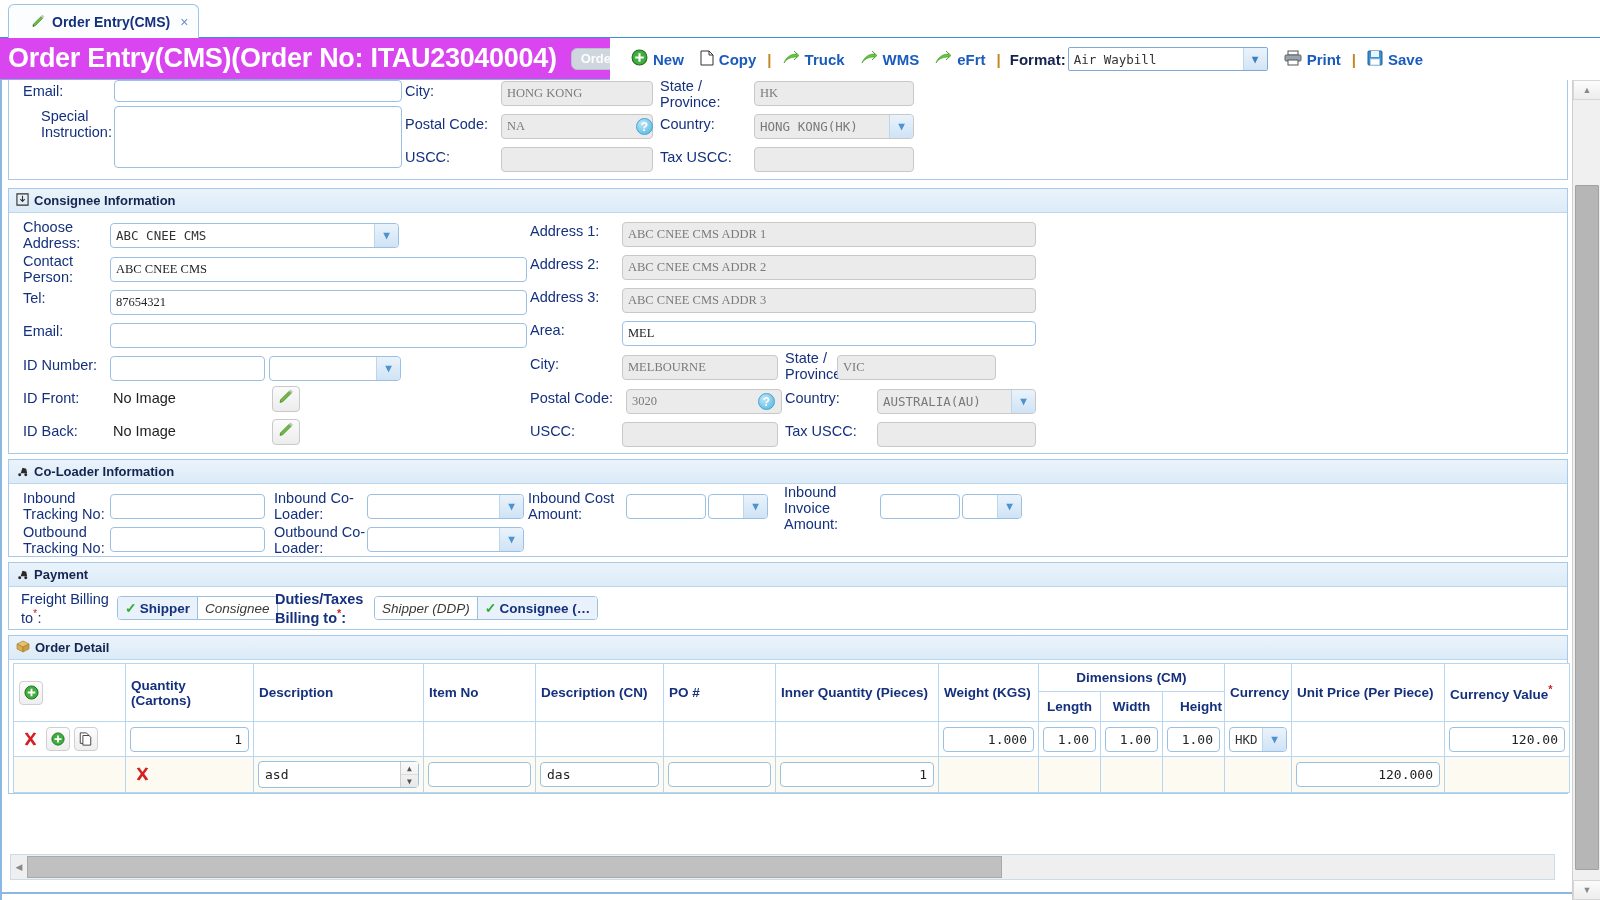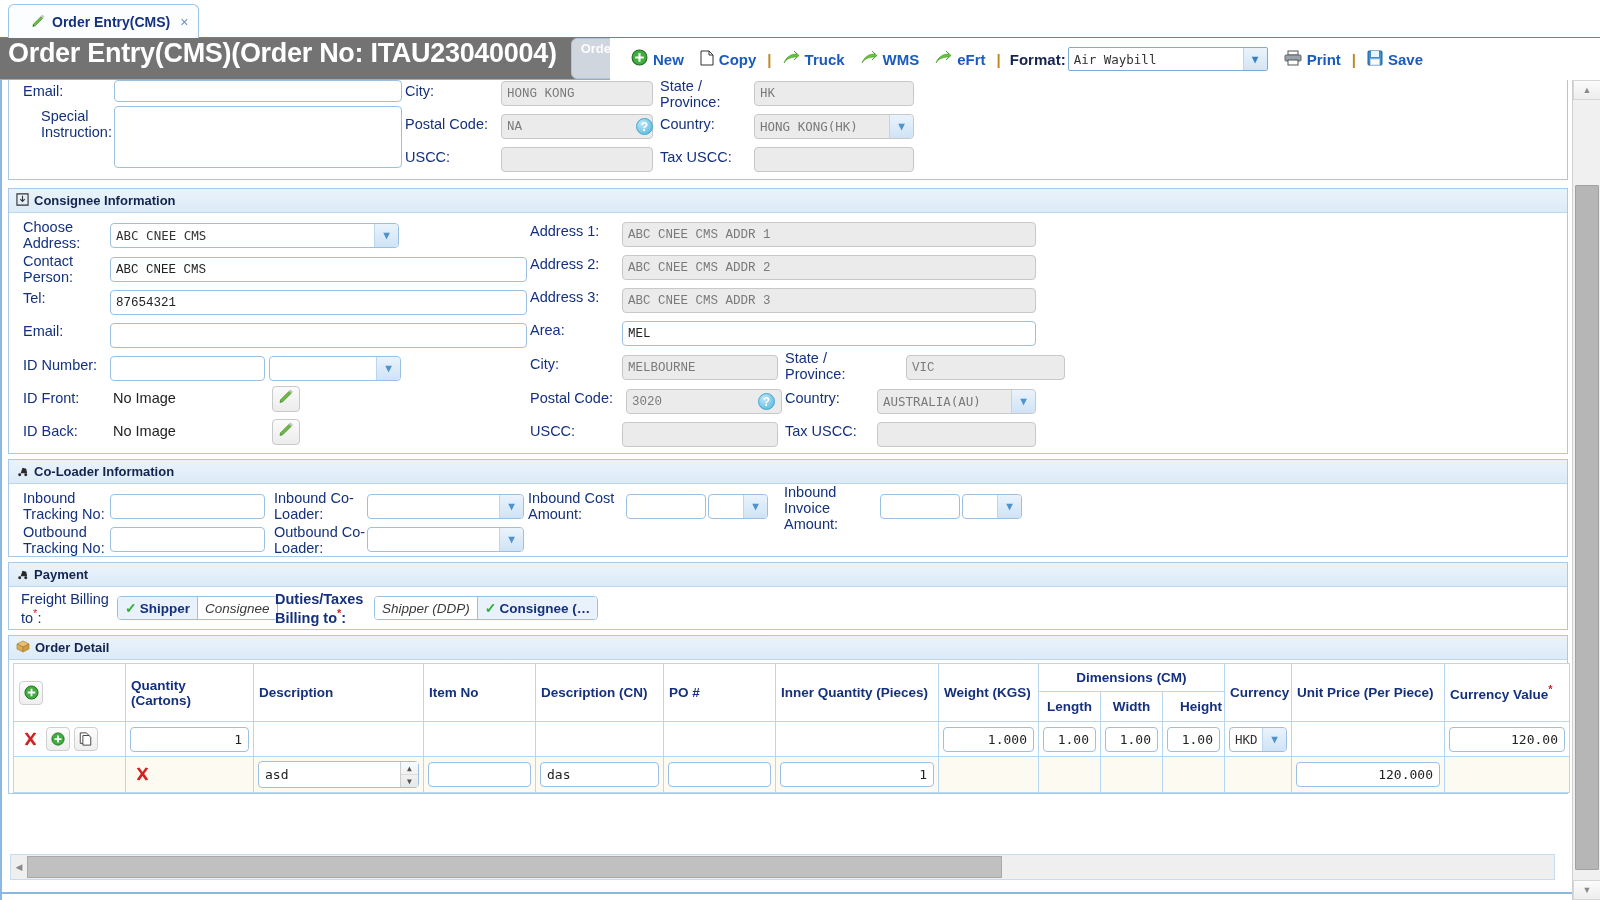--- a/index.html
+++ b/index.html
@@ -25,22 +25,22 @@
     border:1px solid #9cc4e4; border-bottom:none;
     border-radius:6px 6px 0 0;
     font-size:14px; color:#15317e; font-weight:600;
   }
   .tab .pencil { display:inline-block; width:15px; height:15px; position:relative; }
   .tab .pencil svg { display:block; }
   .tab .tab-x { color:#6f8fbf; font-size:14px; margin-left:4px; cursor:pointer; font-weight:400;}
 
   
   .titlebar {
-    height: 42px; background:#737373;
-    display:flex; 
+    height: 42px; background:#d946ef;
+    display:flex; align-items:center;
     position:relative;
     border-bottom:1px solid #7fb4dd;
   }
   .titlebar .title {
     color:#ffffff; font-size:27px; font-weight:bold;
     white-space:nowrap; padding-left:8px; letter-spacing:-0.3px;
     font-family:"Liberation Sans", sans-serif;
   }
   .order-badge{
     margin-left:14px; background:#cfd6dd; color:#fdfdfd;
@@ -98,21 +98,21 @@
   .panel-body{ padding:4px 4px 5px 4px; position:relative; }
 
   label.f, .f-label{
     font-size:14.5px; color:#15317e; line-height:1.05;
     font-family:"Liberation Sans", sans-serif;
   }
   .req{ color:#cc2222; font-size:11px; vertical-align:super;}
 
   input.ti{
     height:25px; border:1px solid #9cc0e2; border-radius:4px;
-    background:#ffffff; font-family:Liberation Mono, monospace;
+    background:#ffffff; font-family:Liberation Serif, serif;
     font-size:12.5px; color:#222; padding:0 5px; outline:none;
   }
   input.ti.ro{ background:#ebebeb; color:#7a7a7a; border-color:#c8c8c8;}
   .sel{
     height:25px; border:1px solid #9cc0e2; border-radius:4px;
     background:#ffffff; display:flex; align-items:center; justify-content:space-between;
     font-family:"DejaVu Sans Mono", monospace; font-size:12.5px; color:#333;
     padding-left:5px; overflow:hidden;
   }
   .sel.ro{ background:#ebebeb; color:#7a7a7a; border-color:#c8c8c8;}
@@ -428,21 +428,21 @@
           <span class="f-label ap" style="left:521px; top:110px;">Area:</span>
           <input class="ti ap" style="left: 613px; top: 108px; width: 414px;" value="MEL">
 
           <span class="f-label ap" style="left:521px; top:144px;">City:</span>
           <input class="ti ro ap" style="left: 613px; top: 142px; width: 156px;" readonly="" value="MELBOURNE">
 
           <span class="f-label ap" style="left:776px; top:137px; line-height:1.12;">
             <span style="display:block;">State /</span>
               <span style="display:block;">Province:</span>
           </span>
-          <input class="ti ro ap" style="left: 897px; top: 142px; width: 159px;" readonly="" value="VIC">
+          <input class="ti ro ap" style="left: 828px; top: 142px; width: 159px;" readonly="" value="VIC">
 
           <span class="f-label ap" style="left:521px; top:178px;">Postal Code:</span>
           <input class="ti ro ap" style="left: 617px; top: 176px; width: 156px;" readonly="" value="3020">
           <span class="qmark ap" style="left:749px; top:180px;">?</span>
 
           <span class="f-label ap" style="left:776px; top:178px;">Country:</span>
           <div class="sel ro ap" style="left:868px; top:176px; width:159px;">
             <span>AUSTRALIA(AU)</span>
             <span class="ar">▼</span>
           </div>

